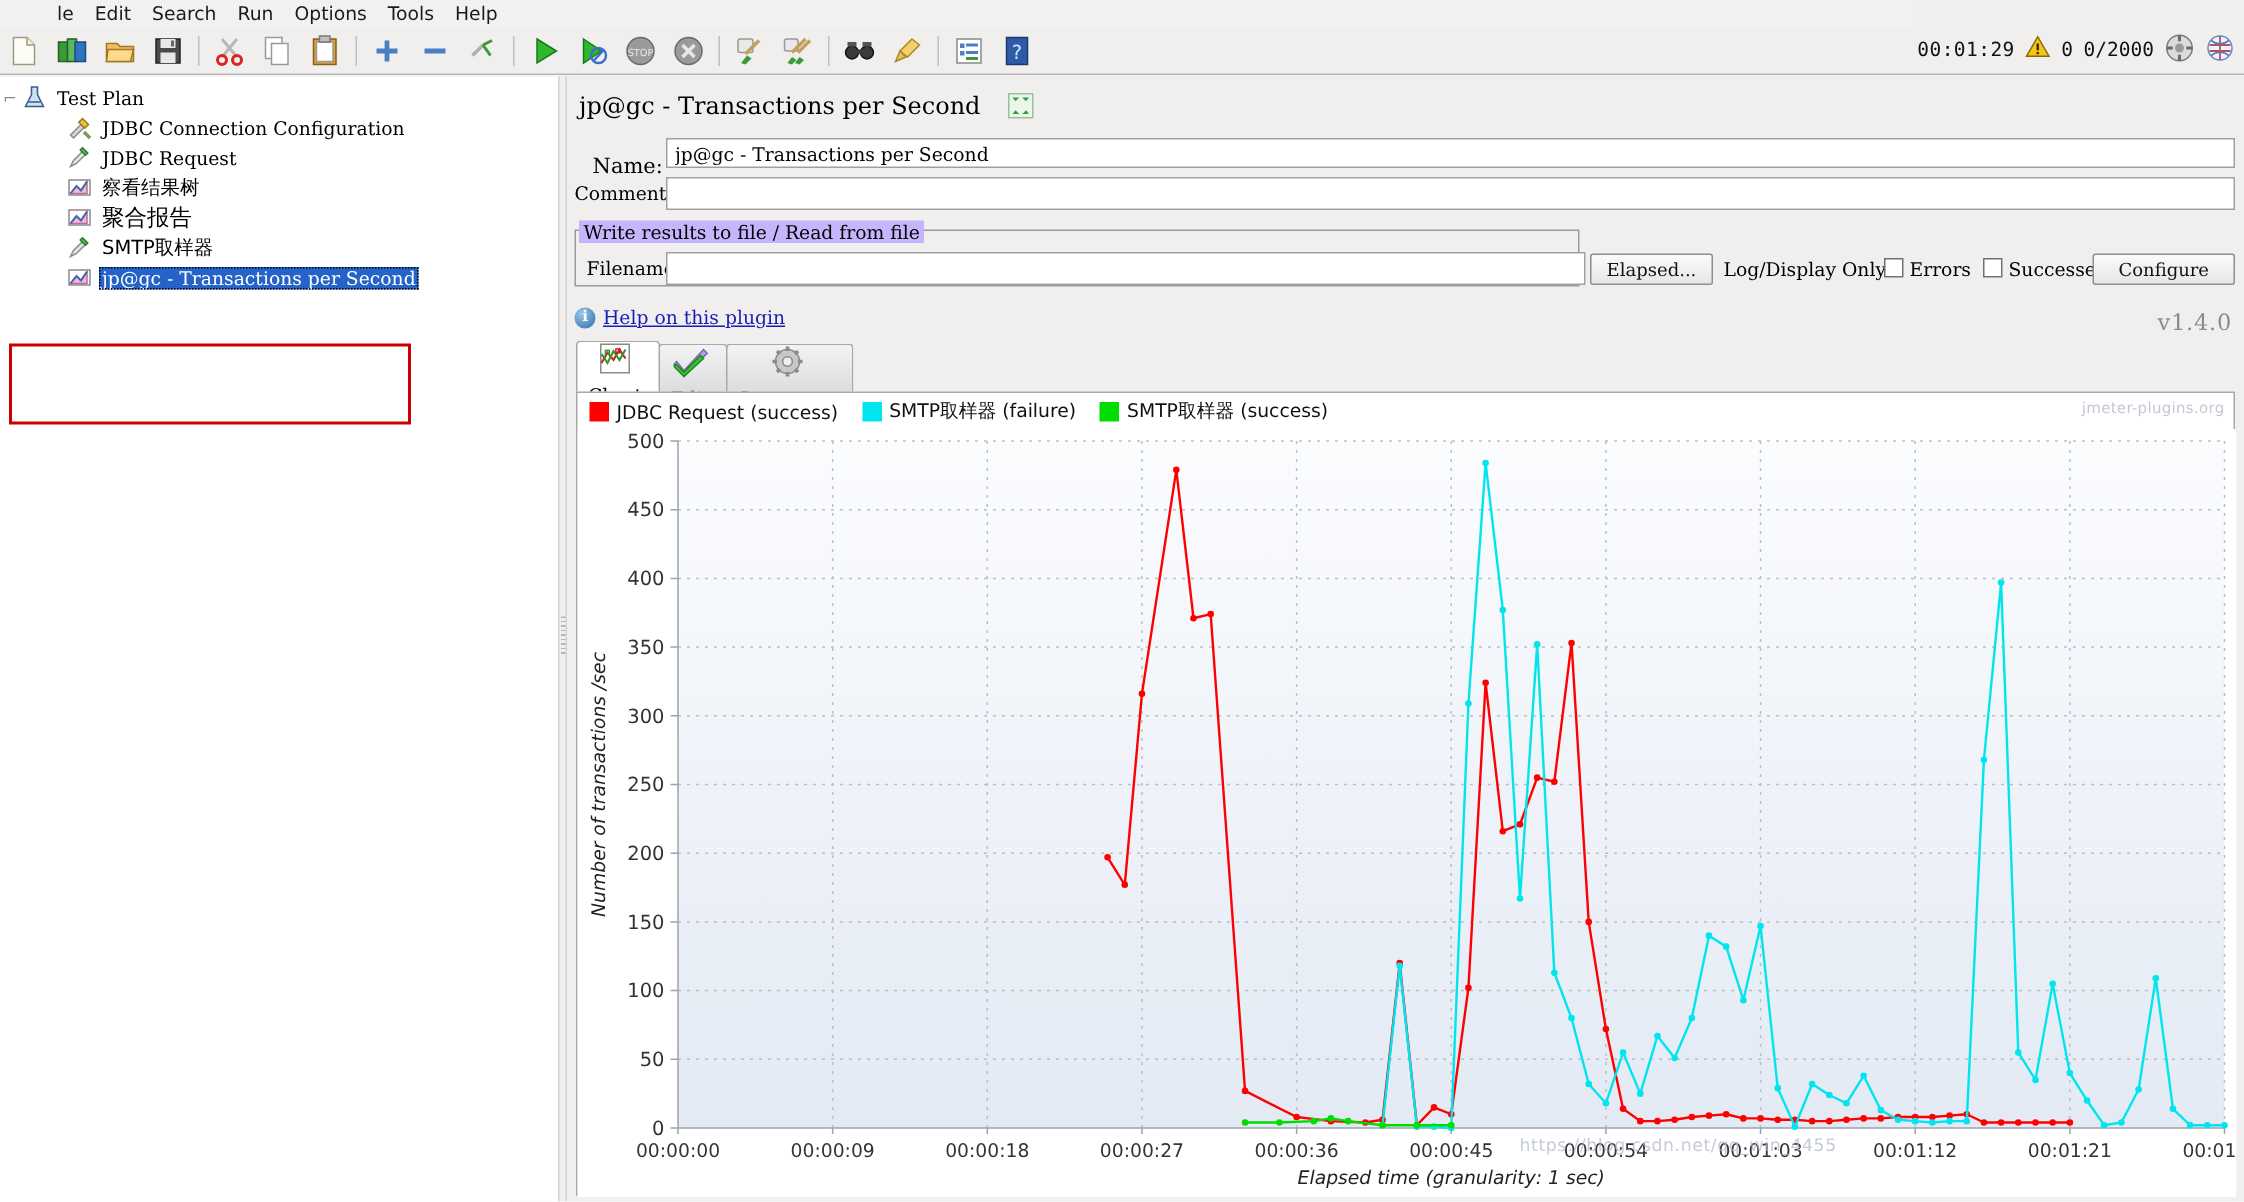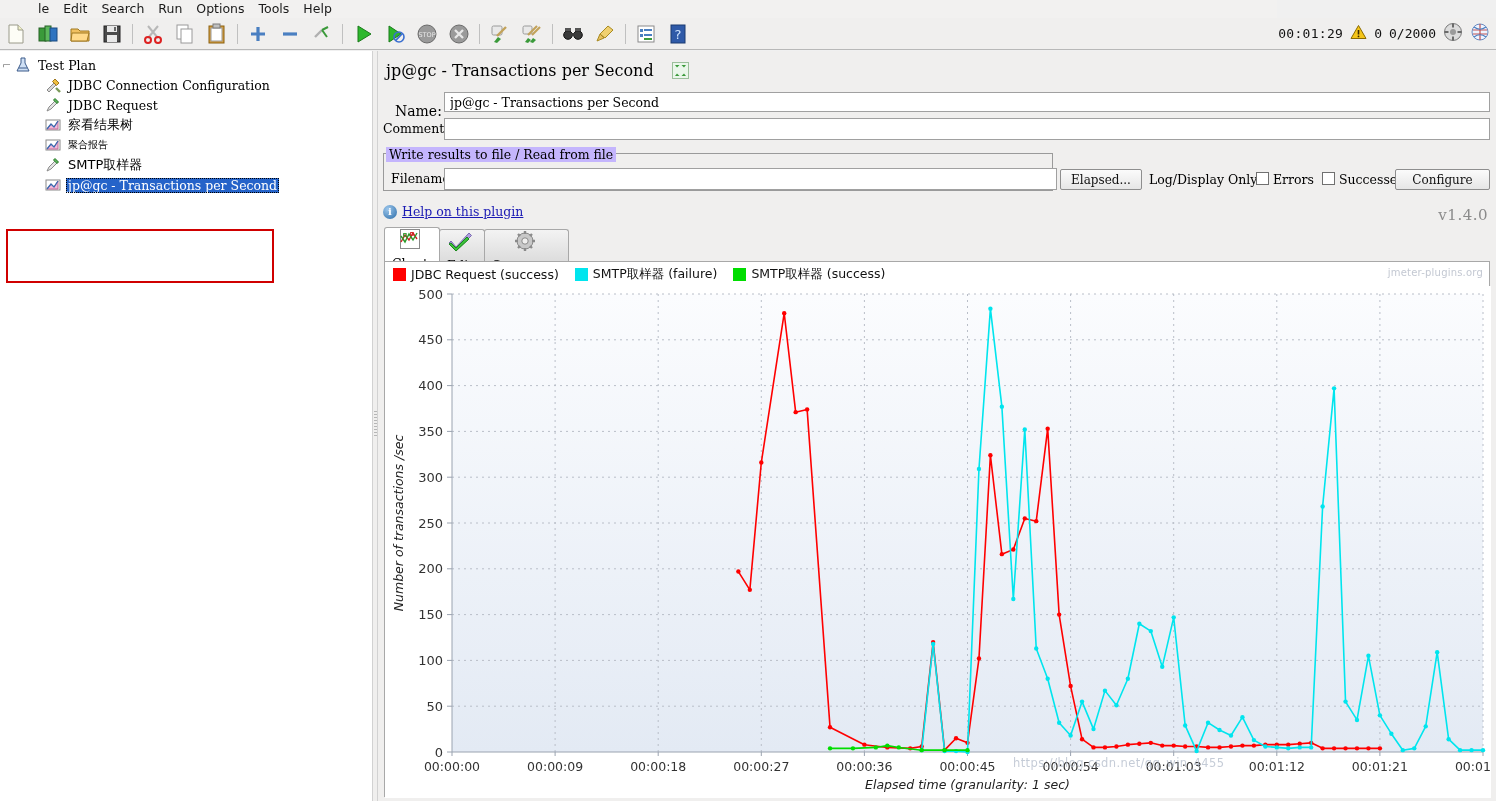--- a/index.html
+++ b/index.html
@@ -435,21 +435,21 @@
       </div>
 
       <div class="tnode" style="padding-left:44px">
         <span class="t-icon">
           <svg width="18" height="16" viewBox="0 0 18 16">
             <rect x="2" y="3" width="14" height="10" fill="#fff" stroke="#8a8a8a"></rect>
             <path d="M3 12l4-5 3 3 4-6v8z" fill="#f2b8d8" stroke="#c06a9a"></path>
             <path d="M3 12l4-5 3 3 4-6" fill="none" stroke="#3a6ab0" stroke-width="1.3"></path>
           </svg>
         </span>
-        <span class="lbl" style="font-family:Liberation Serif, serif;font-size:10px">聚合报告</span>
+        <span class="lbl" style="font-family:Liberation Serif, serif;font-size:15px">聚合报告</span>
       </div>
 
       <div class="tnode" style="padding-left:44px">
         <span class="t-icon">
           <svg width="18" height="16" viewBox="0 0 18 16">
             <path d="M3 14l2-4 7-7 2 2-7 7z" fill="#e4e4e4" stroke="#8a8a8a"></path>
             <path d="M11 1.5l3.5 3.5L13 6.5 9.5 3z" fill="#5cb85c" stroke="#2a7a2a"></path>
           </svg>
         </span>
         <span class="lbl" style="font-family:'DejaVu Sans',sans-serif;font-size:13px">SMTP取样器</span>

